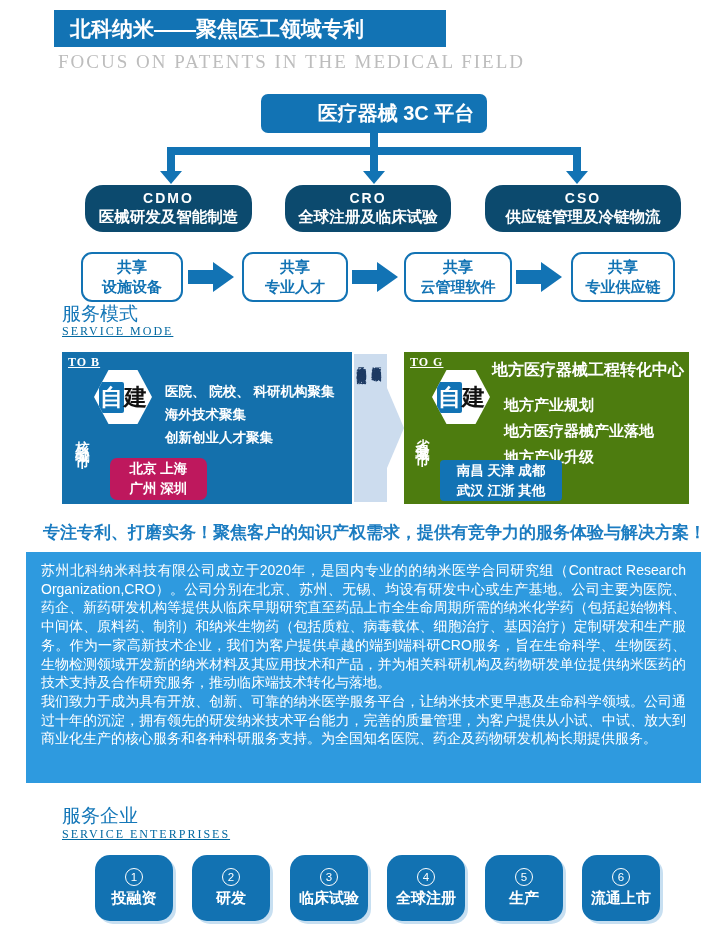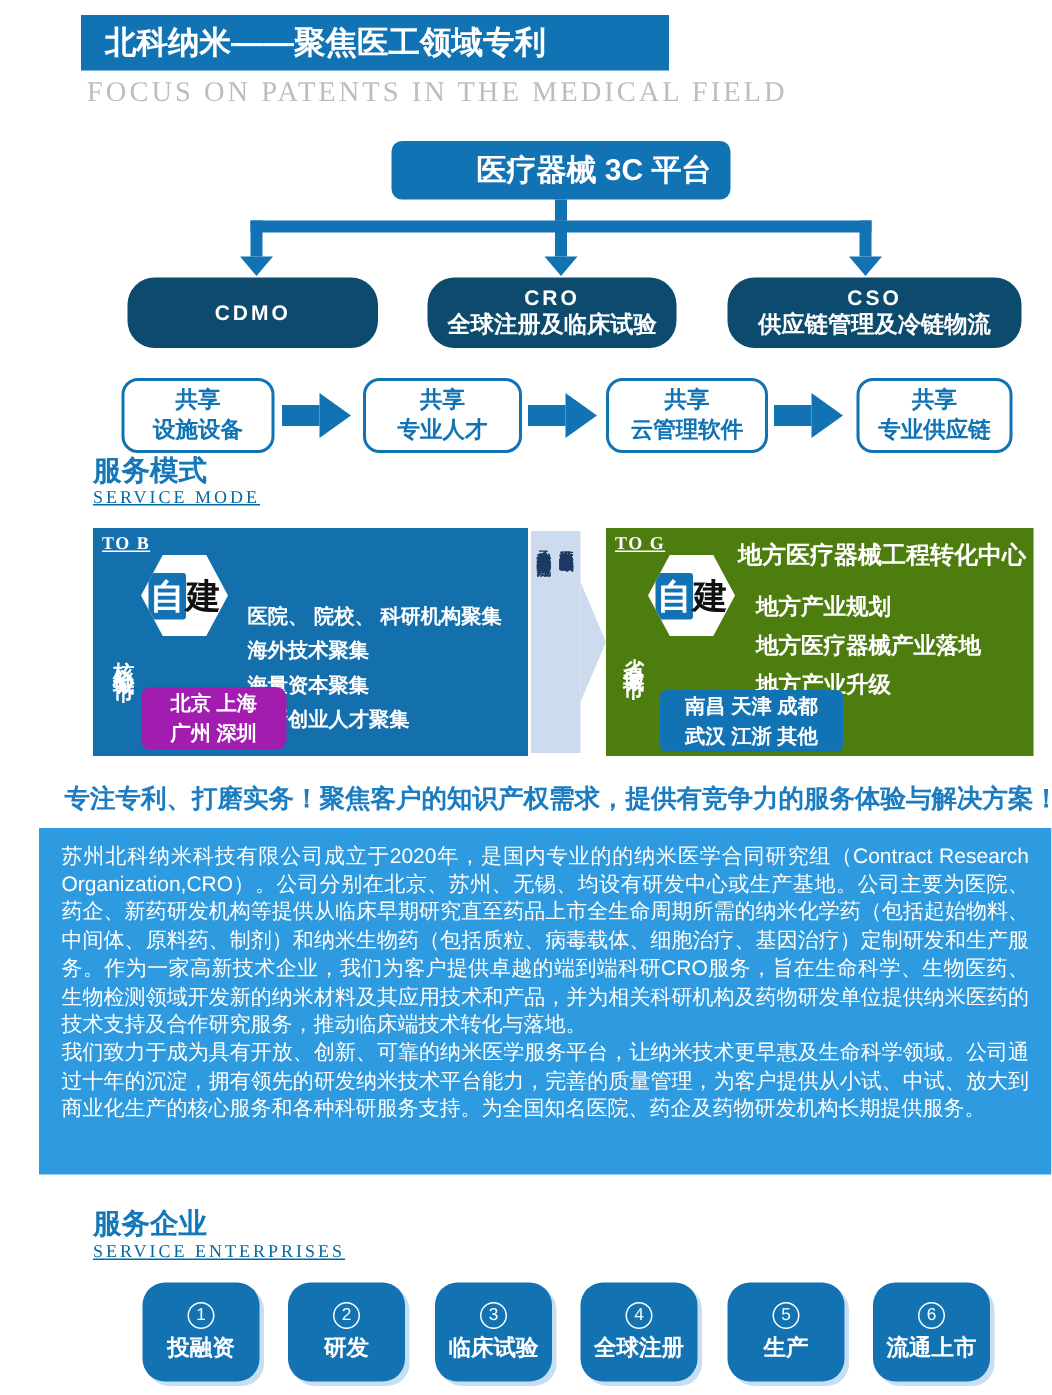--- a/index.html
+++ b/index.html
@@ -43,21 +43,21 @@
     align-items:center; justify-content:center; line-height:1.35; }
   .sh1 { left:57px;  width:102px; } .sh2 { left:218px; width:106px; }
   .sh3 { left:380px; width:108px; } .sh4 { left:547px; width:104px; }
   .sharrow { top:262px; width:48px; height:30px; }
   .sharrow .body { position:absolute; left:0; top:8px; width:25px; height:14px; background:#1273b4; }
   .sharrow .head { position:absolute; left:25px; top:0; width:0; height:0;
     border-top:15px solid transparent; border-bottom:15px solid transparent; border-left:21px solid #1273b4; }
   .sa1 { left:164px; } .sa2 { left:328px; } .sa3 { left:492px; }
 
   
-  .sec-zh { font-size:19px; font-weight:bold; color:#1477b8; }
+  .sec-zh { font-size:19px; font-weight:normal; color:#1477b8; }
   .sec-en { font-family:"Liberation Serif","DejaVu Serif",serif; font-size:12px;
     color:#0369a1; letter-spacing:2px;text-decoration:underline; }
   .sm-zh { left:38px; top:301px; } .sm-en { left:38px; top:324px; }
   .se-zh { left:38px; top:803px; } .se-en { left:38px; top:827px; }
 
   
   .panels { left:38px; top:352px; width:627px; height:152px; }
   .panel { position:absolute; top:0; height:152px; color:#fff; }
   .panel-left  { left:0; width:290px; background:#1470ac; }
   .panel-right { left:342px; width:285px; background:#4d7c0f; }
@@ -68,30 +68,30 @@
     display:flex; align-items:center; justify-content:center; font-size:23px; font-weight:bold; }
   .hex .c1 { background:#1273b4; color:#fff; padding:0 1px; border-radius:2px; }
   .hex .c2 { color:#111; }
   .p-title { position:absolute; font-size:16px; font-weight:bold; white-space:nowrap; }
   .p-list { position:absolute; font-weight:bold; }
   .p-list div { white-space:nowrap; }
   .side-vert { position:absolute; writing-mode:vertical-rl; font-size:14px; font-weight:bold;
     letter-spacing:4px; }
   .cities { position:absolute; color:#fff; font-weight:bold; font-size:13.5px; line-height:20px;
     display:flex; flex-direction:column; align-items:center; justify-content:center; text-align:center; }
-  .cities-left  { left:32px; top:106px; width:97px; height:42px; background:#a21caf; border-radius:7px;align-items:center; }
+  .cities-left  { left:48px; top:106px; width:97px; height:42px; background:#be185d; border-radius:7px;align-items:center; }
   .cities-right { left:36px; top:108px; width:122px; height:41px; background:#1273b4; border-radius:4px; }
   .midarrow-body { position:absolute; left:292px; top:2px; width:33px; height:148px; background:#ccdcee; }
   .midarrow-head { position:absolute; left:325px; top:36px; width:0; height:0;
     border-top:40px solid transparent; border-bottom:40px solid transparent; border-left:17px solid #ccdcee; }
   .midcol { position:absolute; writing-mode:vertical-rl; font-size:9.5px; font-weight:bold;
     color:#1d3a63; letter-spacing:0.5px; line-height:1; }
   .midcol1 { left:295px; top:7px; } .midcol2 { left:310px; top:7px; }
   .pl-title { left:92px; top:8px; }
-  .pl-list { left:103px; top:47px; font-size:13.5px; line-height:23px; }
+  .pl-list { left:103px; top:28px; font-size:13.5px; line-height:23px; }
   .pl-side { left:12px; top:78px; }
   .pr-title { left:88px; top:8px; }
   .pr-list { left:100px; top:40px; font-size:15px; line-height:26px; }
   .pr-side { left:10px; top:76px; }
 
   
   .tagline { left:0; top:521px; width:701px; text-align:center; font-size:17px; font-weight:bold;
     color:#1b7cc1; }
 
   
@@ -122,20 +122,21 @@
   <div class="abs conn hbar"></div>
   <div class="abs conn drop1"></div>
   <div class="abs conn drop2"></div>
   <div class="abs conn drop3"></div>
   <div class="abs ahead ah1"></div>
   <div class="abs ahead ah2"></div>
   <div class="abs ahead ah3"></div>
 
   <div class="abs svc svc1">
     <div class="acr">CDMO</div>
+    <div class="lbl">医械研发及智能制造</div>
   </div>
   <div class="abs svc svc2">
     <div class="acr">CRO</div>
     <div class="lbl">全球注册及临床试验</div>
   </div>
   <div class="abs svc svc3">
     <div class="acr">CSO</div>
     <div class="lbl">供应链管理及冷链物流</div>
   </div>
 
@@ -175,21 +176,20 @@
 
     <div class="panel panel-left">
       <div class="tag">TO B</div>
       <div class="hex" style="left:32px; top:18px;">
         <span class="c1">自</span>
           <span class="c2">建</span>
       </div>
       <div class="p-list pl-list">
         <div>医院、 院校、 科研机构聚集</div>
         <div>海外技术聚集</div>
-        <div>海量资本聚集</div>
         <div>创新创业人才聚集</div>
       </div>
       <div class="side-vert pl-side">核心城市</div>
       <div class="cities cities-left">
         <div>北京 上海</div>
         <div>广州 深圳</div>
       </div>
     </div>
 
     <div class="midarrow-body"></div>

